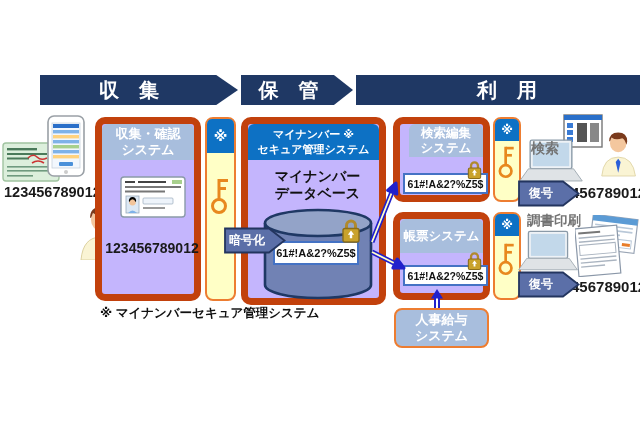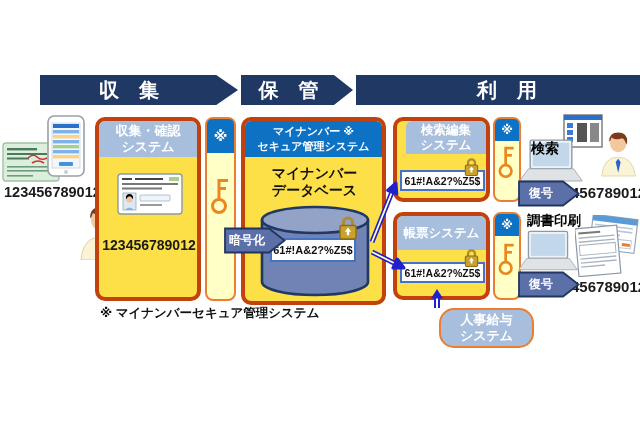--- a/index.html
+++ b/index.html
@@ -8,37 +8,37 @@
   .abs{position:absolute;}
 
   
   .phase{position:absolute;top:75px;height:30px;background:#1f3864;color:#fff;
          font-weight:bold;font-size:20px;display:flex;align-items:center;justify-content:center;margin-left:38px;}
   .phase-1{left:2px;width:198px;clip-path:polygon(0 0,89% 0,100% 50%,89% 100%,0 100%);padding-right:20px;box-sizing:border-box;}
   .phase-2{left:203px;width:112px;clip-path:polygon(0 0,83% 0,100% 50%,83% 100%,0 100%);padding-right:17px;box-sizing:border-box;}
   .phase-3{left:318px;width:320px;clip-path:polygon(0 0,93.75% 0,100% 50%,93.75% 100%,0 100%);padding-right:18px;box-sizing:border-box;}
 
   
-  .sysbox{position:absolute;border:4px solid #c2410c;border-radius:10px;background:#fde047;box-sizing:border-box;}
+  .sysbox{position:absolute;border:7px solid #c2410c;border-radius:10px;background:#c4b5fd;box-sizing:border-box;}
   .sysbox-hd{background:#a8bedd;color:#fff;font-weight:bold;text-align:center;border-radius:6px 6px 0 0;
              display:flex;flex-direction:column;justify-content:center;}
   .hd-blue{background:#0d71c4;}
   .code-label{position:absolute;background:#fff;border:2px solid #4472c4;font-weight:bold;color:#111;
               display:flex;align-items:center;justify-content:center;box-sizing:border-box;z-index:3;}
   .num{position:absolute;font-weight:bold;color:#1a1a1a;white-space:nowrap;}
 
   .proc-arrow{position:absolute;z-index:7;margin-left:31px;}
   .proc-arrow span{position:absolute;left:0;top:0;width:46px;height:26px;display:flex;align-items:center;
                    justify-content:center;color:#fff;font-weight:bold;font-size:12px;}
 
   .col-note{position:absolute;border:2.5px solid #ed7d31;border-radius:8px;background:#ffffc6;box-sizing:border-box;}
   .col-note-hd{background:#0d71c4;color:#fff;font-weight:bold;text-align:center;border-radius:5px 5px 0 0;}
 
   .label-dark{position:absolute;font-weight:bold;color:#111;white-space:nowrap;}
-  .screen-label{position:absolute;font-weight:bold;color:#000000;}
+  .screen-label{position:absolute;font-weight:bold;color:#737373;}
   .flow-overlay{position:absolute;left:0;top:0;z-index:6;pointer-events:none;}
 </style>
 </head>
 <body>
 
 <div class="canvas">
 
   <div class="phase phase-1">
     <span>収　集</span>
   </div>
@@ -179,21 +179,21 @@
   <div class="col-note" style="left:493px;top:212px;width:28px;height:88px;">
     <div class="col-note-hd" style="height:22px;font-size:12px;line-height:22px;">※</div>
     <svg class="abs" style="left:3px;top:28px;" width="18" height="34" viewBox="0 0 19 38">
       <circle cx="8" cy="29" r="6.5" fill="none" stroke="#e8881e" stroke-width="3"></circle>
       <line x1="8" y1="22" x2="8" y2="2" stroke="#e8881e" stroke-width="3"></line>
       <line x1="8" y1="3.5" x2="17" y2="3.5" stroke="#e8881e" stroke-width="3"></line>
       <line x1="8" y1="11.5" x2="15" y2="11.5" stroke="#e8881e" stroke-width="3"></line>
     </svg>
   </div>
 
-  <div class="abs" style="left:394px;top:308px;width:95px;height:40px;background:#a8bedd;border:2.5px solid #ed7d31;border-radius:15px;box-sizing:border-box;display:flex;flex-direction:column;justify-content:center;text-align:center;color:#fff;font-weight:bold;font-size:13px;line-height:16px;margin-left:45px;">
+  <div class="abs" style="left:394px;top:308px;width:95px;height:40px;background:#a8bedd;border:2.5px solid #ed7d31;border-radius:8px;box-sizing:border-box;display:flex;flex-direction:column;justify-content:center;text-align:center;color:#fff;font-weight:bold;font-size:13px;line-height:16px;">
     <span>人事給与</span>
     <span>システム</span>
   </div>
 
   <svg class="flow-overlay" width="640" height="426" viewBox="0 0 640 426">
 
     <line x1="372" y1="242" x2="392" y2="192" stroke="#2121cc" stroke-width="5"></line>
     <line x1="372" y1="242" x2="392" y2="192" stroke="#ffffc6" stroke-width="1.8"></line>
     <polygon points="396,183 396.8,194.1 387.6,190.3" fill="#2121cc" stroke="#2121cc" stroke-width="3" stroke-linejoin="round"></polygon>
 

